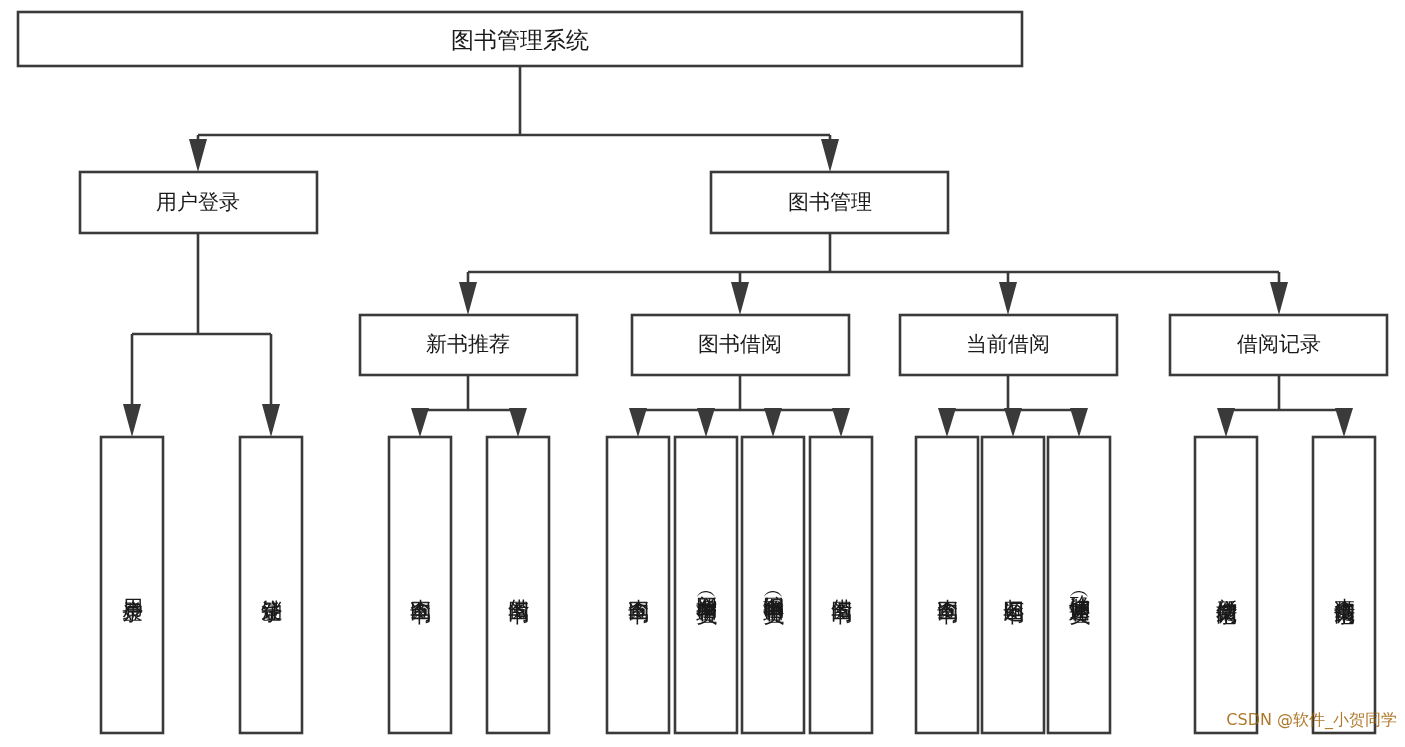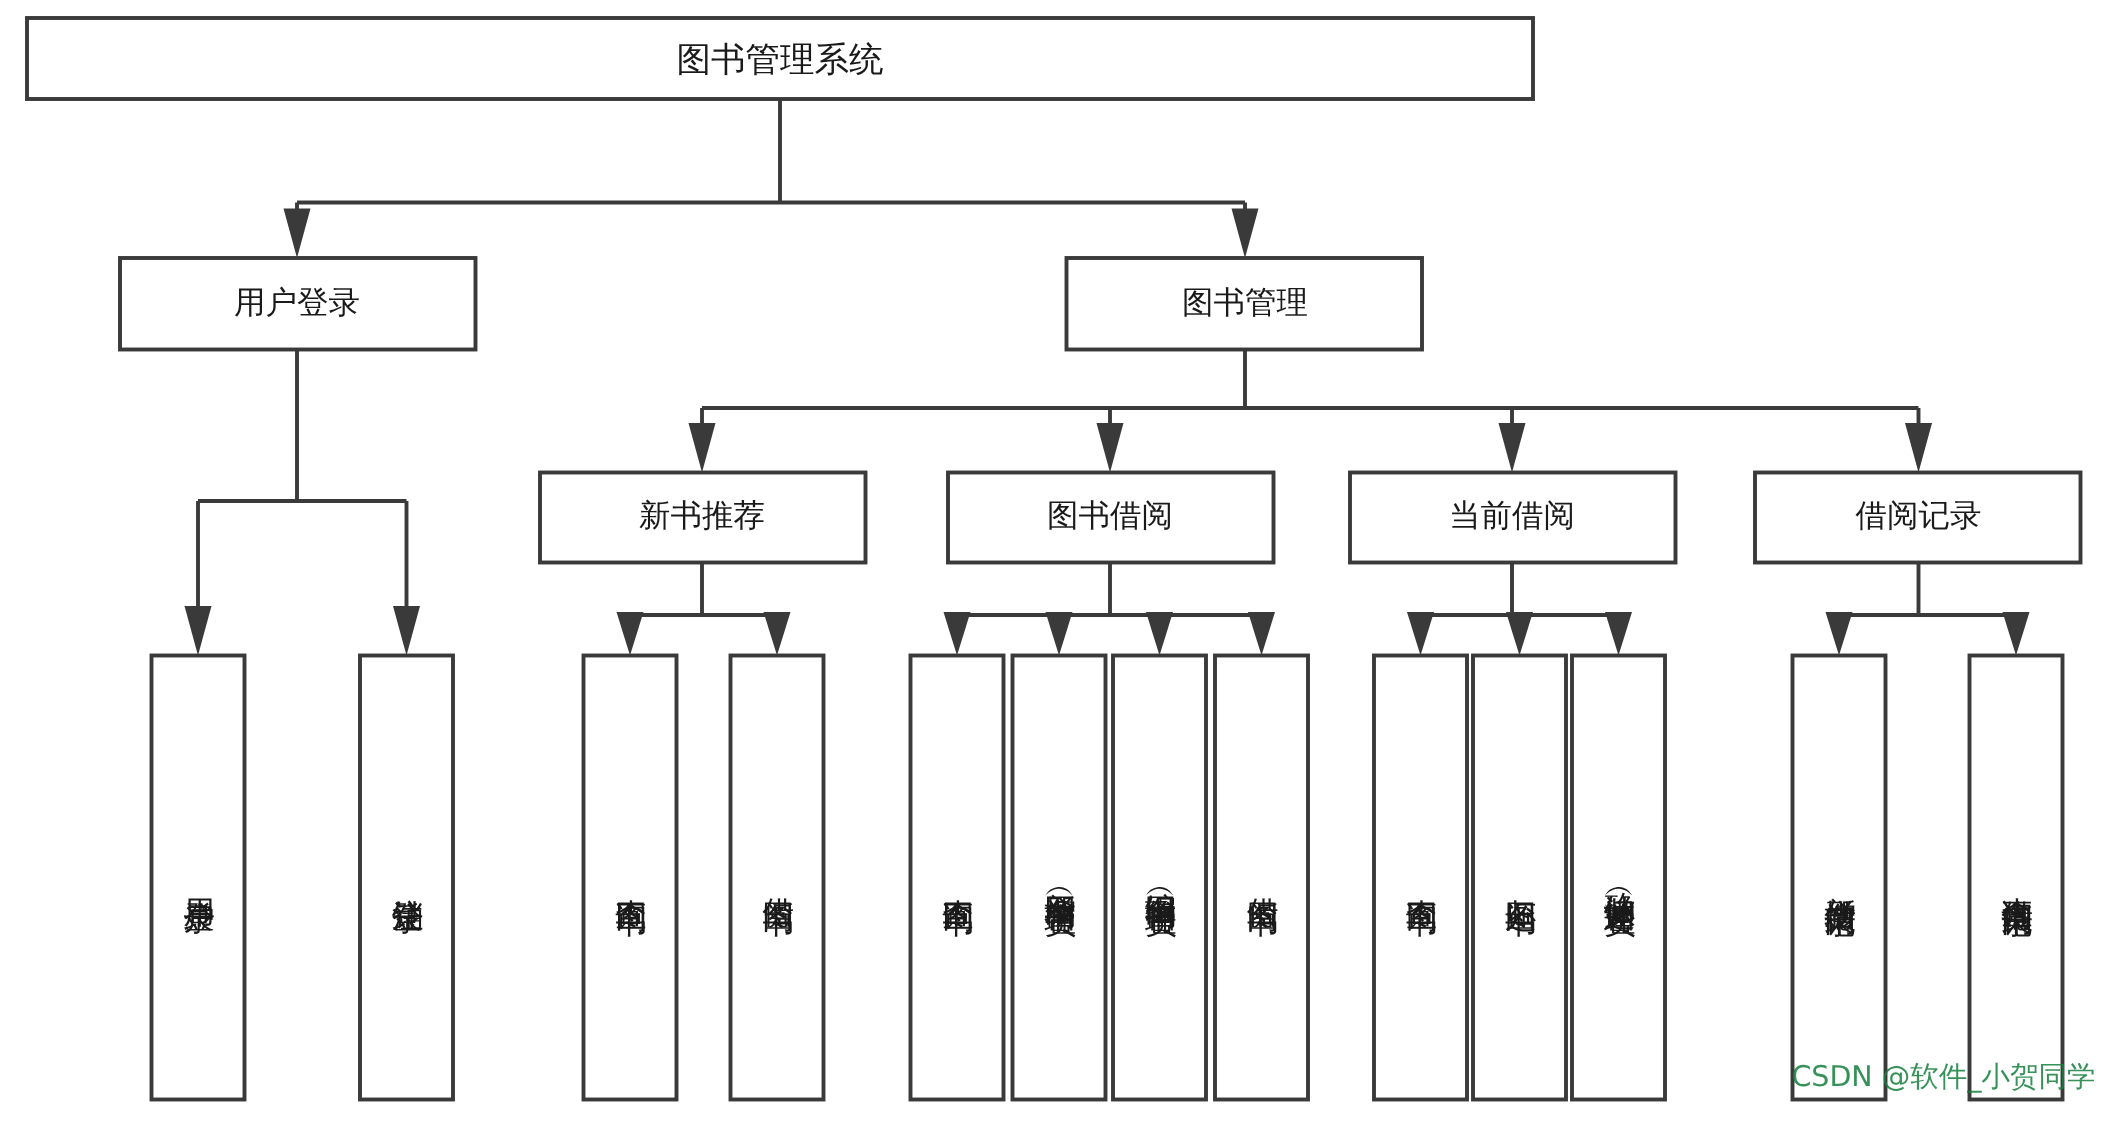--- a/index.html
+++ b/index.html
@@ -67,22 +67,22 @@
     line-height: 1.12;
     letter-spacing: 1.5px;
     color: #1a1a1a;
     white-space: nowrap;
   }
   #watermark {
     position: absolute;
     right: 8px;
     bottom: 6px;
     font-family: "DejaVu Sans", "Liberation Sans", sans-serif;
-    font-size: 19px;
-    color: #15803d;
+    font-size: 16px;
+    color: #a16207;
     opacity: 0.85;
     white-space: nowrap;
     pointer-events: none;
   }
 </style>
 </head>
 <body>
 
 <div id="diagram-root">
 

